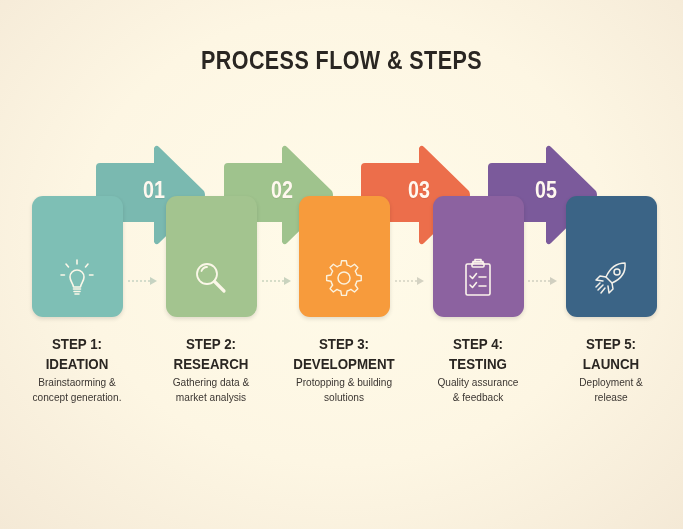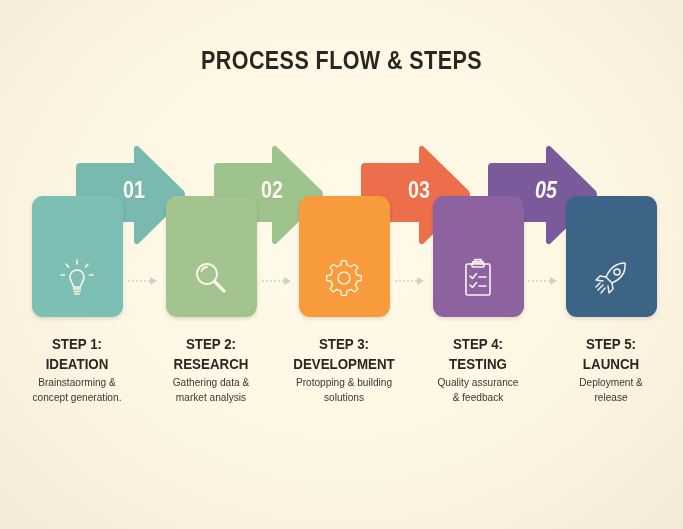--- a/index.html
+++ b/index.html
@@ -50,39 +50,39 @@
       text-align: center; color: #3b3632;
       font-size: 11.5px; line-height: 15px;
       transform: scaleX(0.88);
     }
   </style>
 </head>
 <body>
 
 <div class="title">PROCESS FLOW &amp; STEPS</div>
 
-<div class="arrow" style="left:76px;">
+<div class="arrow" style="left:96px;">
   <svg width="110" height="102">
     <path d="M4 19 H58 V4 Q60 0 63 3 L108 47 Q110 51 108 55 L63 99 Q60 102 58 98 V78 H4 Q0 78 0 74 V23 Q0 19 4 19 Z" fill="#7ab9b0"></path>
   </svg>
   <div class="arrow-num">01</div>
 </div>
-<div class="arrow" style="left:214px;">
+<div class="arrow" style="left:224px;">
   <svg width="110" height="102">
     <path d="M4 19 H58 V4 Q60 0 63 3 L108 47 Q110 51 108 55 L63 99 Q60 102 58 98 V78 H4 Q0 78 0 74 V23 Q0 19 4 19 Z" fill="#9fc38d"></path>
   </svg>
   <div class="arrow-num">02</div>
 </div>
 <div class="arrow" style="left:361px;">
   <svg width="110" height="102">
     <path d="M4 19 H58 V4 Q60 0 63 3 L108 47 Q110 51 108 55 L63 99 Q60 102 58 98 V78 H4 Q0 78 0 74 V23 Q0 19 4 19 Z" fill="#ec6e4b"></path>
   </svg>
   <div class="arrow-num">03</div>
 </div>
-<div class="arrow" style="left:488px;font-style:italic;">
+<div class="arrow" style="left:488px;">
   <svg width="110" height="102">
     <path d="M4 19 H58 V4 Q60 0 63 3 L108 47 Q110 51 108 55 L63 99 Q60 102 58 98 V78 H4 Q0 78 0 74 V23 Q0 19 4 19 Z" fill="#7b5a9b"></path>
   </svg>
   <div class="arrow-num">05</div>
 </div>
 
 <div class="card" style="left:32px; background:#7ebfb5;">
   <svg class="icon" viewBox="0 0 40 40" fill="none" stroke="#fbf7e8" stroke-width="1.6" stroke-linecap="round" stroke-linejoin="round">
     <path d="M20 2 V6 M9 6 L11.5 9 M31 6 L28.5 9 M4 17 H7.5 M32.5 17 H36"></path>
     <path d="M13 19 A7 7 0 1 1 27 19 C27 23 24 25 23.5 29 H16.5 C16 25 13 23 13 19 Z"></path>

